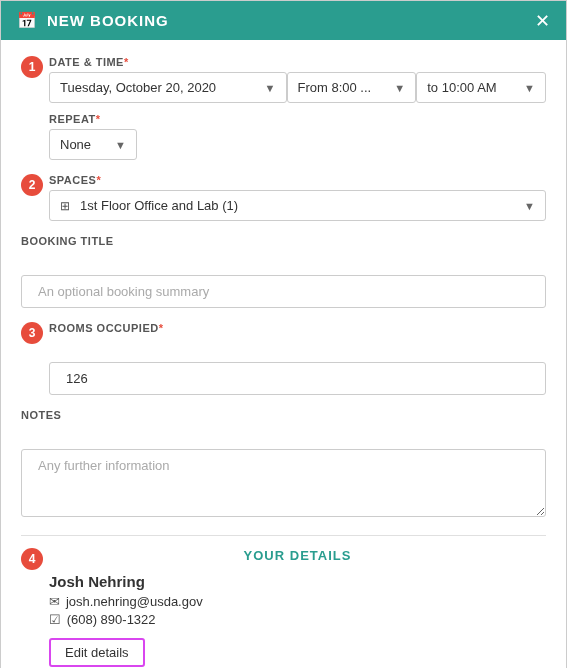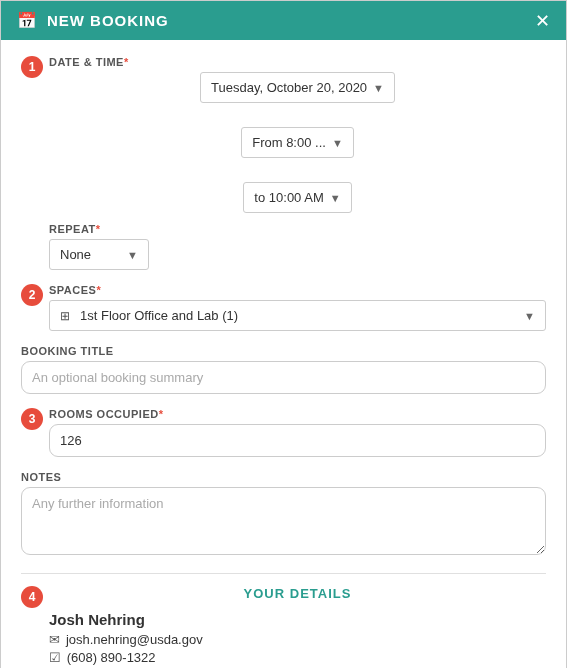--- a/index.html
+++ b/index.html
@@ -72,23 +72,22 @@
       color: #555;
       text-transform: uppercase;
       letter-spacing: 0.5px;
       margin-bottom: 4px;
     }
     .required {
       color: #e74c3c;
     }
     .date-time-row {
       display: flex;
-      gap: 24px;
-      align-items: center;
-      flex-direction: column;
+      gap: 0;
+      align-items: center;
     }
     .date-select, .time-select, .repeat-select, .spaces-select {
       border: 1px solid #ccc;
       border-radius: 3px;
       padding: 7px 10px;
       font-size: 13px;
       color: #333;
       background: #fff;
       cursor: pointer;
       display: flex;
@@ -101,42 +100,43 @@
       min-width: 160px;
     }
     .time-select {
       flex: 1;
     }
     .chevron {
       color: #666;
       font-size: 11px;
     }
     .repeat-select {
-      width: 100px;
+      width: 88px;
     }
     .spaces-select {
       width: 100%;
     }
     .spaces-icon {
       color: #555;
       font-size: 12px;
       margin-right: 4px;
     }
     .spaces-label {
       flex: 1;
       font-size: 13px;
     }
     input[type="text"], input[type="number"], textarea {
       width: 100%;
       border: 1px solid #ccc;
-      border-radius: 9px;
-      padding: 8px 10px;
+      border-radius: 3px;
+      padding: 8px 16px;
       font-size: 13px;
       color: #333;
       font-family: Arial, sans-serif;
+      margin-top: 24px;
     }
     input[type="text"]::placeholder, textarea::placeholder {
       color: #aaa;
     }
     textarea {
       height: 68px;
       resize: vertical;
     }
     .divider {
       border: none;

